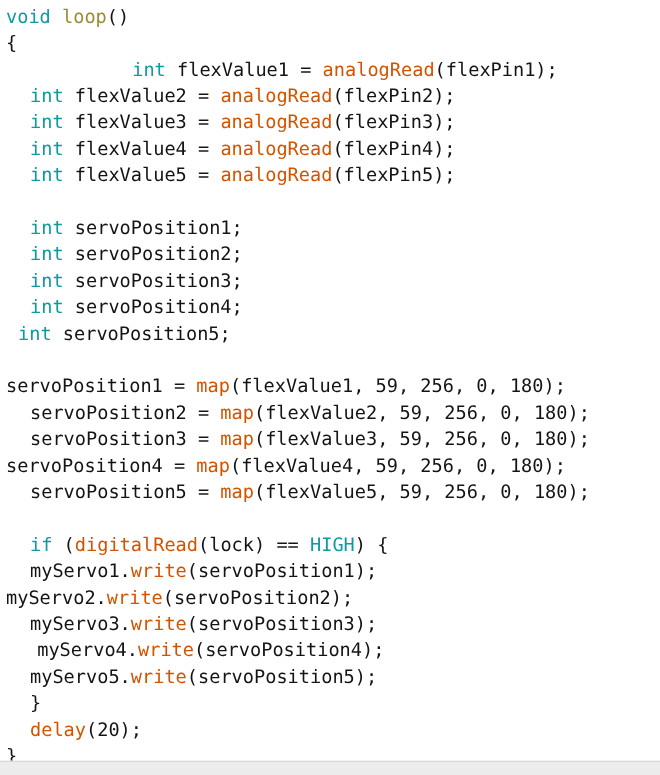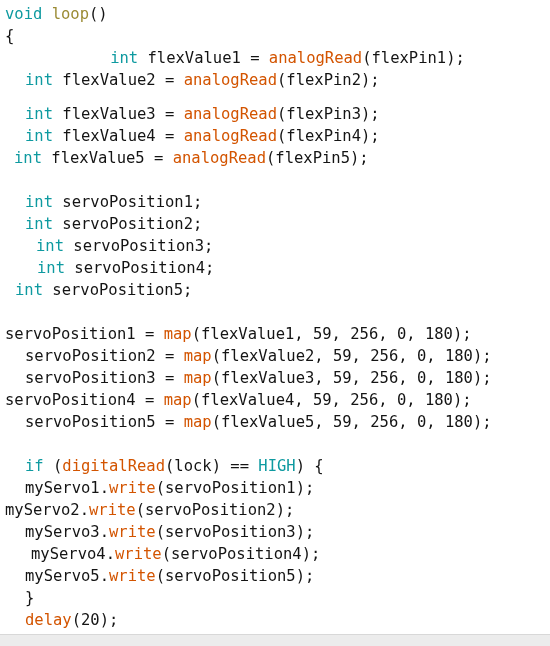--- a/index.html
+++ b/index.html
@@ -63,28 +63,28 @@
 </style>
 </head>
 <body>
 
 <div id="editor-root">
   <div class="code-area" id="code-area">
       <div class="code-line" style="padding-left: 5px;"><span class="tok tok-keyword">void</span><span class="tok tok-plain"> </span><span class="tok tok-ident">loop</span><span class="tok tok-plain">()</span></div>
       <div class="code-line" style="padding-left: 5px;"><span class="tok tok-plain">{</span></div>
       <div class="code-line" style="padding-left: 25px; text-align: center;"><span class="tok tok-keyword">int</span><span class="tok tok-plain"> flexValue1 = </span><span class="tok tok-func">analogRead</span><span class="tok tok-plain">(flexPin1);</span></div>
       <div class="code-line" style="padding-left: 25px;"><span class="tok tok-keyword">int</span><span class="tok tok-plain"> flexValue2 = </span><span class="tok tok-func">analogRead</span><span class="tok tok-plain">(flexPin2);</span></div>
-      <div class="code-line" style="padding-left: 25px; margin-top: 12px;"><span class="tok tok-keyword">int</span><span class="tok tok-plain"> flexValue3 = </span><span class="tok tok-func">analogRead</span><span class="tok tok-plain">(flexPin3);</span></div>
+      <div class="code-line" style="padding-left: 25px;"><span class="tok tok-keyword">int</span><span class="tok tok-plain"> flexValue3 = </span><span class="tok tok-func">analogRead</span><span class="tok tok-plain">(flexPin3);</span></div>
       <div class="code-line" style="padding-left: 25px;"><span class="tok tok-keyword">int</span><span class="tok tok-plain"> flexValue4 = </span><span class="tok tok-func">analogRead</span><span class="tok tok-plain">(flexPin4);</span></div>
-      <div class="code-line" style="padding-left: 14px;"><span class="tok tok-keyword">int</span><span class="tok tok-plain"> flexValue5 = </span><span class="tok tok-func">analogRead</span><span class="tok tok-plain">(flexPin5);</span></div>
+      <div class="code-line" style="padding-left: 25px;"><span class="tok tok-keyword">int</span><span class="tok tok-plain"> flexValue5 = </span><span class="tok tok-func">analogRead</span><span class="tok tok-plain">(flexPin5);</span></div>
       <div class="code-line" style="padding-left: 5px;">&nbsp;</div>
       <div class="code-line" style="padding-left: 25px;"><span class="tok tok-keyword">int</span><span class="tok tok-plain"> servoPosition1;</span></div>
       <div class="code-line" style="padding-left: 25px;"><span class="tok tok-keyword">int</span><span class="tok tok-plain"> servoPosition2;</span></div>
-      <div class="code-line" style="padding-left: 36px;"><span class="tok tok-keyword">int</span><span class="tok tok-plain"> servoPosition3;</span></div>
-      <div class="code-line" style="padding-left: 37px;"><span class="tok tok-keyword">int</span><span class="tok tok-plain"> servoPosition4;</span></div>
+      <div class="code-line" style="padding-left: 25px;"><span class="tok tok-keyword">int</span><span class="tok tok-plain"> servoPosition3;</span></div>
+      <div class="code-line" style="padding-left: 25px;"><span class="tok tok-keyword">int</span><span class="tok tok-plain"> servoPosition4;</span></div>
       <div class="code-line" style="padding-left: 15px;"><span class="tok tok-keyword">int</span><span class="tok tok-plain"> servoPosition5;</span></div>
       <div class="code-line" style="padding-left: 5px;">&nbsp;</div>
       <div class="code-line" style=""><span class="tok tok-plain">servoPosition1 = </span><span class="tok tok-func">map</span><span class="tok tok-plain">(flexValue1, 59, 256, 0, 180);</span></div>
       <div class="code-line" style="padding-left: 25px;"><span class="tok tok-plain">servoPosition2 = </span><span class="tok tok-func">map</span><span class="tok tok-plain">(flexValue2, 59, 256, 0, 180);</span></div>
       <div class="code-line" style="padding-left: 25px;"><span class="tok tok-plain">servoPosition3 = </span><span class="tok tok-func">map</span><span class="tok tok-plain">(flexValue3, 59, 256, 0, 180);</span></div>
       <div class="code-line" style=""><span class="tok tok-plain">servoPosition4 = </span><span class="tok tok-func">map</span><span class="tok tok-plain">(flexValue4, 59, 256, 0, 180);</span></div>
       <div class="code-line" style="padding-left: 25px;"><span class="tok tok-plain">servoPosition5 = </span><span class="tok tok-func">map</span><span class="tok tok-plain">(flexValue5, 59, 256, 0, 180);</span></div>
       <div class="code-line" style="padding-left: 5px;">&nbsp;</div>
       <div class="code-line" style="padding-left: 25px;"><span class="tok tok-keyword">if</span><span class="tok tok-plain"> (</span><span class="tok tok-func">digitalRead</span><span class="tok tok-plain">(lock) == </span><span class="tok tok-const">HIGH</span><span class="tok tok-plain">) {</span></div>
       <div class="code-line" style="padding-left: 25px;"><span class="tok tok-plain">myServo1.</span><span class="tok tok-func">write</span><span class="tok tok-plain">(servoPosition1);</span></div>

